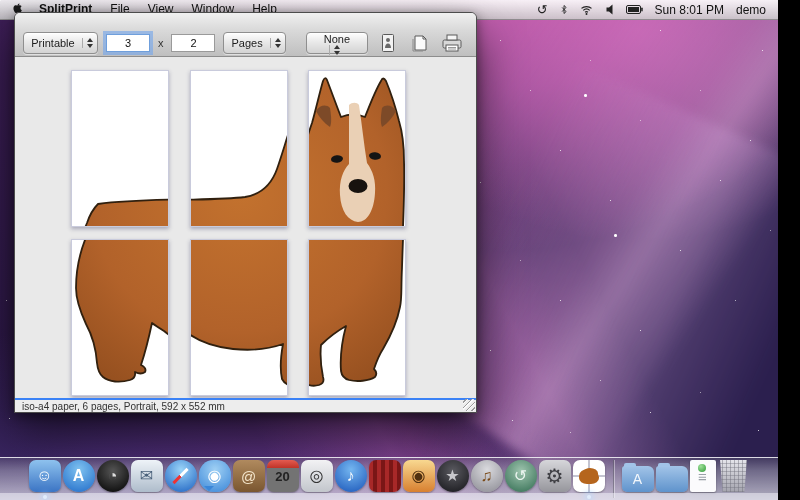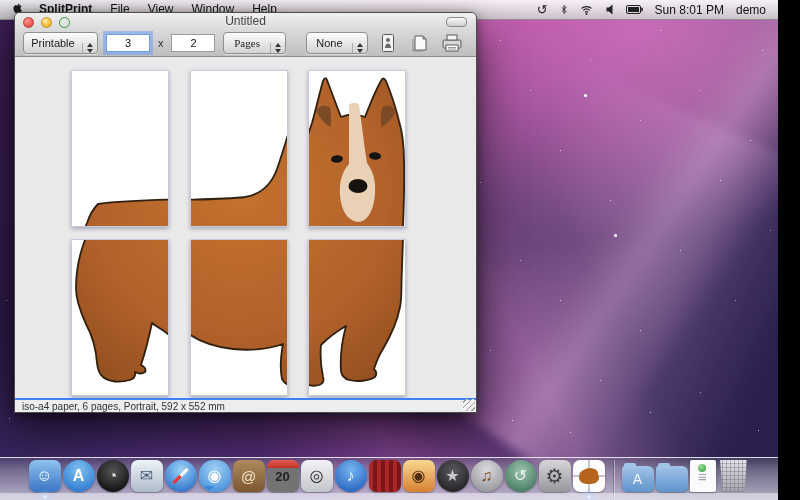--- a/index.html
+++ b/index.html
@@ -58,29 +58,29 @@
   .lights{position:absolute;left:8px;top:4px;display:flex;gap:7px;}
   .light{width:11px;height:11px;border-radius:50%;box-sizing:border-box;}
   .light.close{background:radial-gradient(circle at 35% 30%,#ff9a92,#ec5b50 60%,#c93b30);border:1px solid #b83a30;}
   .light.min{background:radial-gradient(circle at 35% 30%,#ffe9a8,#fdbf37 60%,#d99b22);border:1px solid #c08f1e;}
   .light.zoom{background:radial-gradient(circle at 35% 30%,#b7f0b2,#37c84c 60%,#27a035;);border:1px solid #2a9a32;}
   .wtitle{position:absolute;left:0;right:0;top:1px;text-align:center;font-size:12px;
     color:#3d3d3d;text-shadow:0 1px 0 rgba(255,255,255,.65);}
   .toolbar-pill{position:absolute;right:9px;top:4px;width:19px;height:8px;border-radius:4px;
     border:1px solid #8a8a8a;background:linear-gradient(#fafafa,#cecece);}
   .toolbar{position:absolute;left:0;right:0;top:17px;height:26px;display:flex;align-items:center;padding:0 8px;gap:8px;}
-  .popup{display:flex;align-items:flex-end;height:20px;border:1px solid #8f8f8f;border-radius:4px;
+  .popup{display:flex;align-items:center;height:20px;border:1px solid #8f8f8f;border-radius:4px;
     background:linear-gradient(#fefefe,#e9e9e9 45%,#d3d3d3);box-shadow:inset 0 1px 0 #fff,0 1px 0 rgba(255,255,255,.5);}
   .popup .lbl{flex:1;align-self:center;text-align:center;font-size:11px;color:#1c1c1c;padding:0 4px;}
   .popup .arrows{width:14px;border-left:1px solid #ababab;display:flex;flex-direction:column;
     align-items:center;justify-content:center;gap:2px;}
   .tri{width:0;height:0;border-left:3.5px solid transparent;border-right:3.5px solid transparent;}
   .tri.up{border-bottom:4px solid #333;}
   .tri.down{border-top:4px solid #333;}
-  .pp-printable{width:92px;}.pp-pages{width:76px;font-family:Liberation Serif, serif;}.pp-none{width:76px;margin-left:12px;}
+  .pp-printable{width:92px;}.pp-pages{width:76px;}.pp-none{width:76px;margin-left:12px;flex-direction:column;}
   .tfield{width:44px;height:18px;border:1px solid #9a9a9a;border-radius:0;background:#fff;
     text-align:center;font-size:11px;font-family:"Liberation Sans",sans-serif;color:#111;box-sizing:border-box;padding:0;}
   .tfield.focused{box-shadow:0 0 0 3px rgba(120,168,233,.65);border-color:#6f9fdc;}
   .xlabel{font-size:11px;color:#333;}
   .tb-icons{margin-left:auto;display:flex;gap:8px;align-items:center;padding-right:4px;}
   .tb-icon{width:24px;height:22px;display:flex;align-items:center;justify-content:center;}
 
   .content{position:absolute;left:1px;right:1px;top:44px;bottom:14px;background:#e9e9e9;overflow:hidden;}
   .page{position:absolute;width:98px;height:157px;background:#fff;border:1px solid #c9cbdc;
     box-shadow:0 2px 4px rgba(70,70,110,.4);overflow:hidden;box-sizing:border-box;}
@@ -201,29 +201,20 @@
         <svg width="12" height="12" viewBox="0 0 12 12">
             <circle cx="5" cy="5" r="3.4" stroke="#222" fill="none" stroke-width="1.4"></circle>
             <line x1="7.6" y1="7.6" x2="11" y2="11" stroke="#222" stroke-width="1.6"></line>
           </svg>
       </span>
     </div>
   </div>
 
   <div class="window">
     <div class="chrome">
-      <div class="titlebar">
-        <div class="lights">
-          <span class="light close"></span>
-          <span class="light min"></span>
-          <span class="light zoom"></span>
-        </div>
-        <div class="wtitle">Untitled</div>
-        <span class="toolbar-pill"></span>
-      </div>
       <div class="toolbar">
         <div class="popup pp-printable">
           <span class="lbl">Printable</span>
           <span class="arrows">
               <i class="tri up"></i>
               <i class="tri down"></i>
             </span>
         </div>
         <input class="tfield focused" readonly="" value="3" style="">
         <span class="xlabel">x</span>

